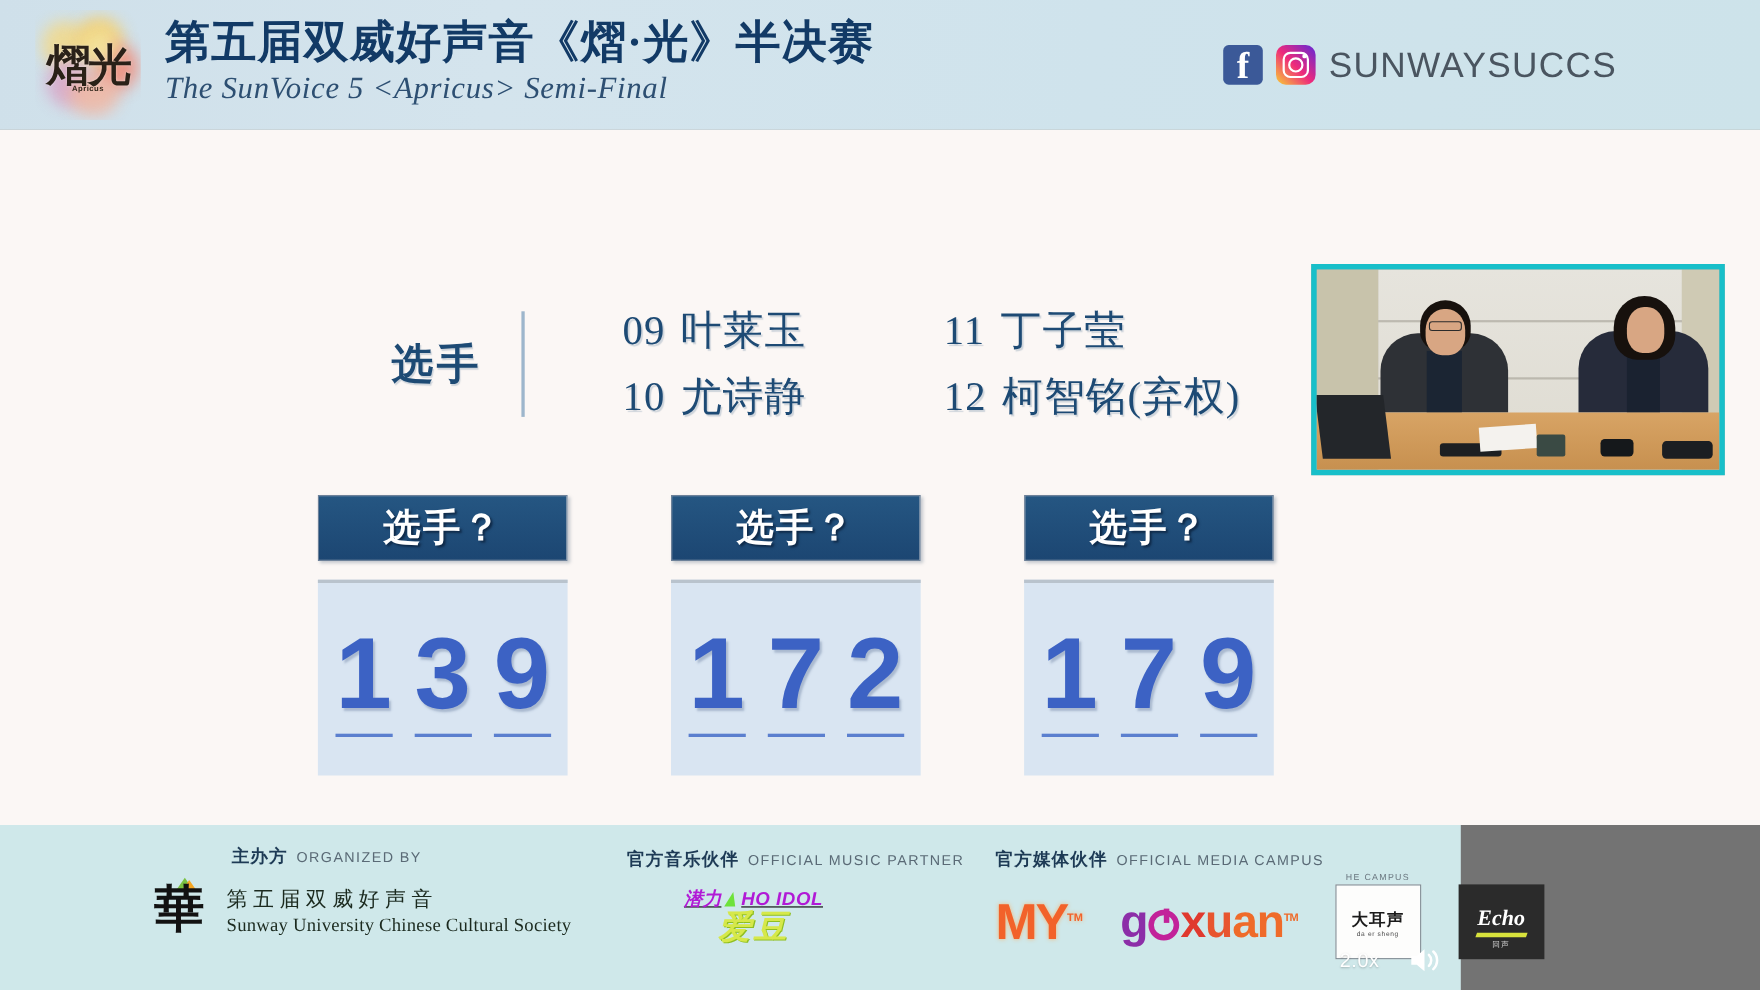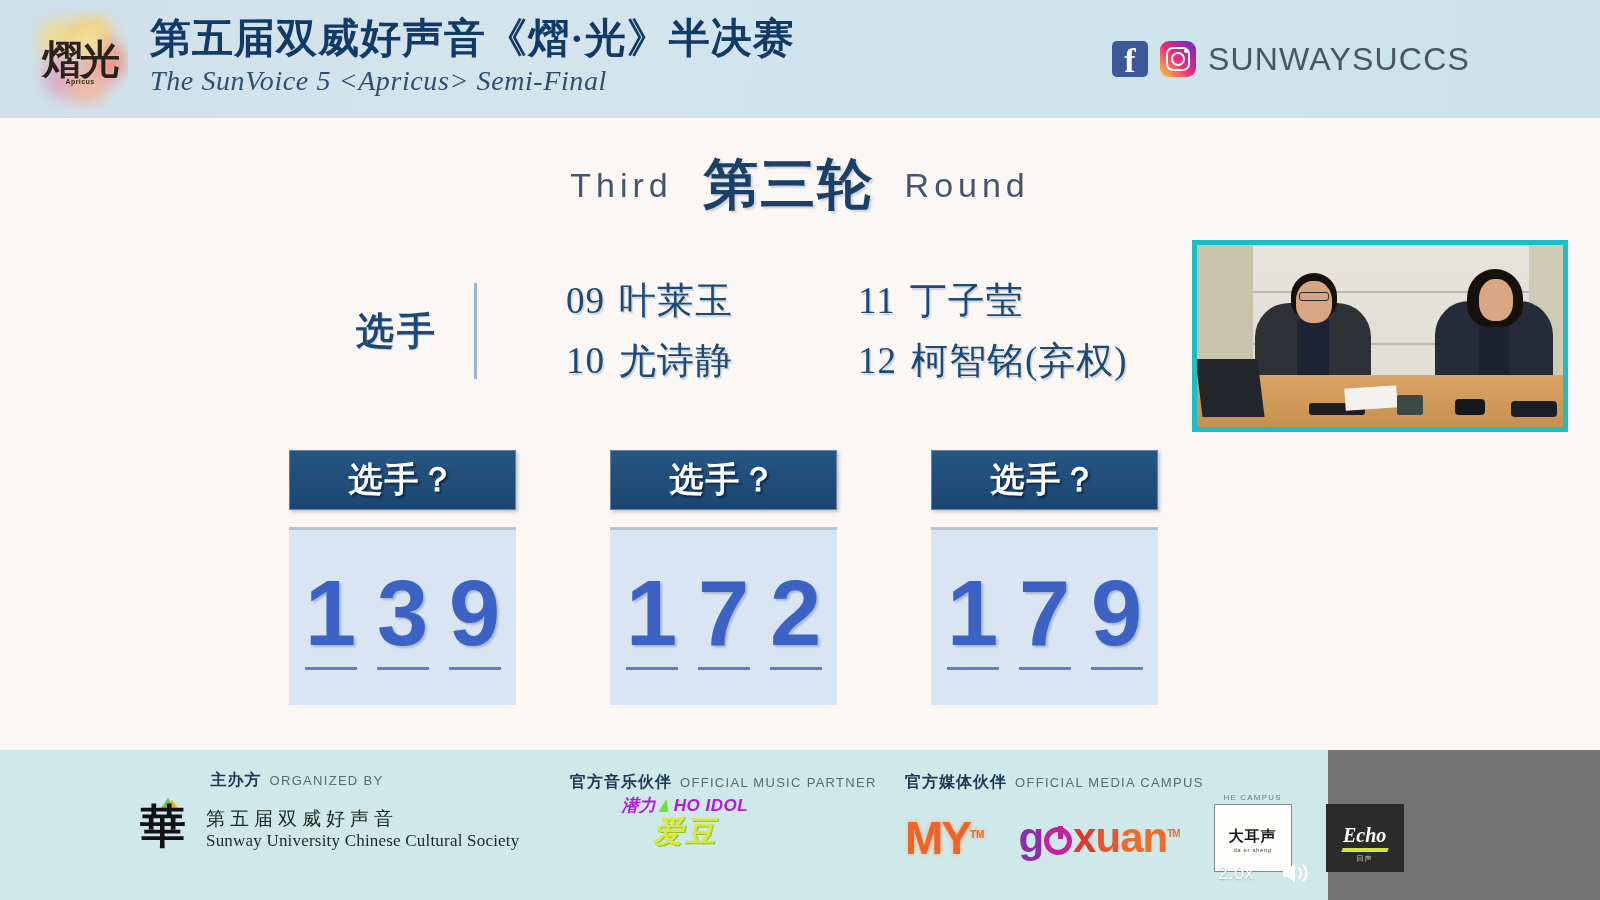--- a/index.html
+++ b/index.html
@@ -410,26 +410,27 @@
     font-family: "Liberation Serif", "DejaVu Serif", serif;
     font-size: 17px;
     color: #1b2a1f;
     letter-spacing: .2px;
     white-space: nowrap;
   }
 
   
   .grp-music { left: 570px; top: 24px; width: 230px; }
   .hoidol {
-    margin-top: 4px;
+    margin-top: 16px;
     display: flex;
     align-items: center;
     justify-content: center;
     gap: 4px;
     white-space: nowrap;
+    text-decoration: underline;
   }
   .hoidol .cn {
     font-family: "Liberation Serif", "DejaVu Serif", serif;
     font-weight: bold;
     font-size: 17px;
     color: #b11ad6;
     font-style: italic;
   }
   .hoidol .bolt {
     display: inline-block;
@@ -617,25 +618,20 @@
         <span class="ig-sq"></span>
         <span class="ig-cir"></span>
         <span class="ig-dot"></span>
       </span>
       <span class="social-handle">SUNWAYSUCCS</span>
     </div>
   </div>
 
   <div class="main">
 
-    <div class="round-title">
-      <span class="round-en">Third</span>
-      <span class="round-cn">第三轮</span>
-      <span class="round-en">Round</span>
-    </div>
 
     <div class="roster">
       <div class="roster-label">选手</div>
       <div class="roster-rule"></div>
       <div class="roster-cols">
         <div class="roster-col">
           <div class="roster-row">
             <span class="num">09</span><span>叶莱玉</span>
           </div>
           <div class="roster-row">

